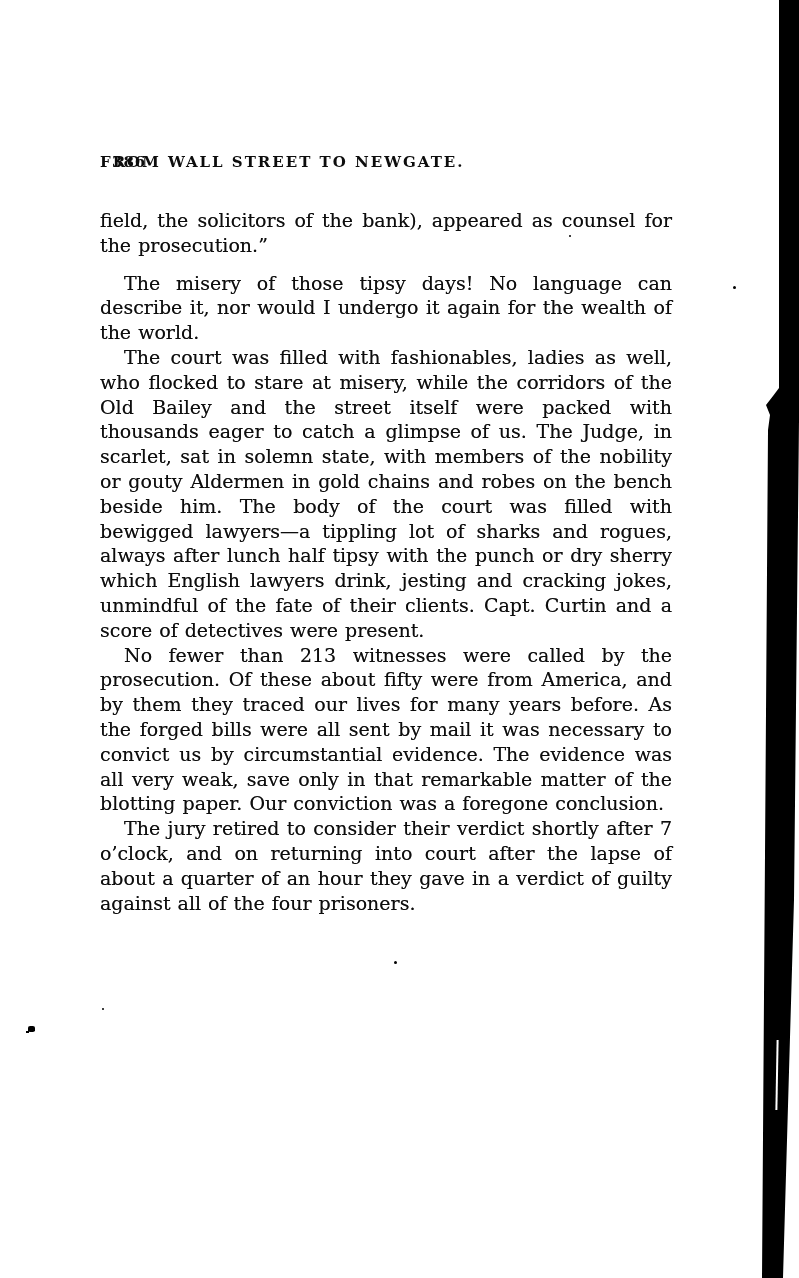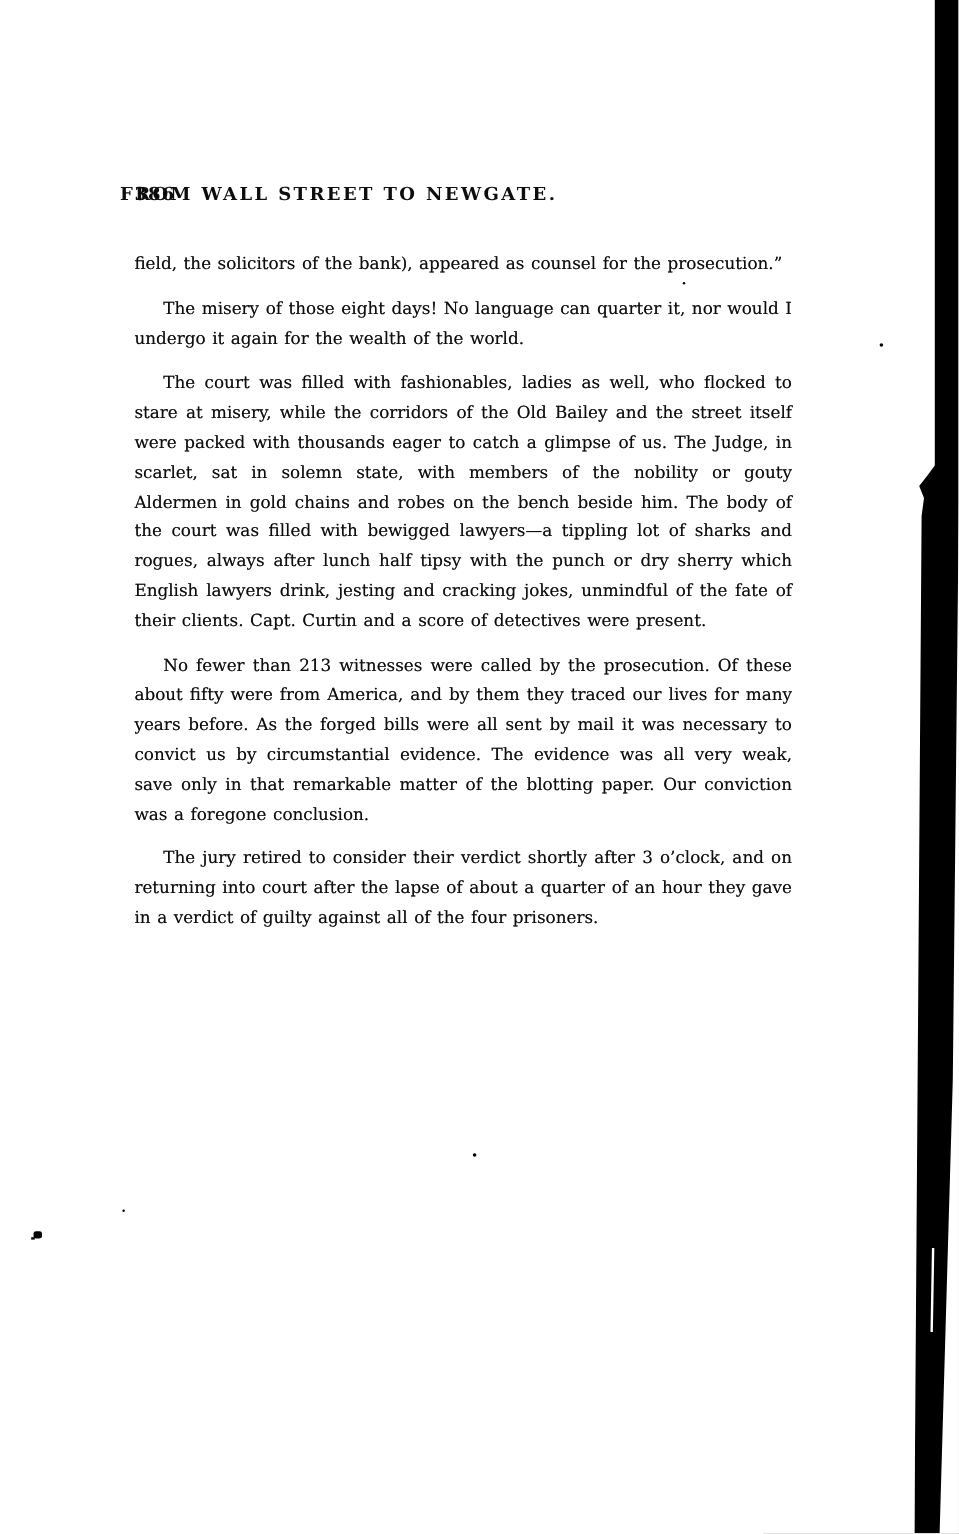--- a/index.html
+++ b/index.html
@@ -38,22 +38,22 @@
   }
   .title {
     display: block;
     text-align: left;
     font-weight: bold;
     font-size: 15px;
     letter-spacing: 2px;
     white-space: nowrap;
   }
   .para {
-    margin: 12px;
-    font-size: 14px;
+    margin: 0;
+    font-size: 19px;
     line-height: 24.8px;
     text-align: justify;
     text-indent: 24px;
     text-shadow: 0 0 0.5px rgba(0,0,0,0.55);
     word-spacing: 1px;
   }
   .noindent { text-indent: 0; }
   .gap { margin-bottom: 13px; }
 
   
@@ -91,24 +91,24 @@
 
 <div class="page">
 
   <div class="content">
     <div class="header">
       <span class="pagenum">386</span>
       <span class="title">FROM WALL STREET TO NEWGATE.</span>
     </div>
 
     <p class="para noindent gap">field, the solicitors of the bank), appeared as counsel for the prosecution.”</p>
-    <p class="para">The misery of those eight days! No language can quarter it, nor would I undergo it again for the wealth of the world.</p>
+    <p class="para">The misery of those tipsy days! No language can describe it, nor would I undergo it again for the wealth of the world.</p>
     <p class="para">The court was filled with fashionables, ladies as well, who flocked to stare at misery, while the corridors of the Old Bailey and the street itself were packed with thousands eager to catch a glimpse of us. The Judge, in scarlet, sat in solemn state, with members of the nobility or gouty Aldermen in gold chains and robes on the bench beside him. The body of the court was filled with bewigged lawyers—a tippling lot of sharks and rogues, always after lunch half tipsy with the punch or dry sherry which English lawyers drink, jesting and cracking jokes, unmindful of the fate of their clients. Capt. Curtin and a score of detectives were present.</p>
     <p class="para">No fewer than 213 witnesses were called by the prosecution. Of these about fifty were from America, and by them they traced our lives for many years before. As the forged bills were all sent by mail it was necessary to convict us by circumstantial evidence. The evidence was all very weak, save only in that remarkable matter of the blotting paper. Our conviction was a foregone conclusion.</p>
-    <p class="para">The jury retired to consider their verdict shortly after 3 o’clock, and on returning into court after the lapse of about a quarter of an hour they gave in a verdict of guilty against all of the four prisoners.</p>
+    <p class="para">The jury retired to consider their verdict shortly after 7 o’clock, and on returning into court after the lapse of about a quarter of an hour they gave in a verdict of guilty against all of the four prisoners.</p>
   </div>
 
   <div class="scan-bar"></div>
   <div class="scratch"></div>
   <div class="speck s1"></div>
   <div class="speck s2"></div>
   <div class="speck s3"></div>
   <div class="speck s4"></div>
   <div class="speck s5"></div>
 

